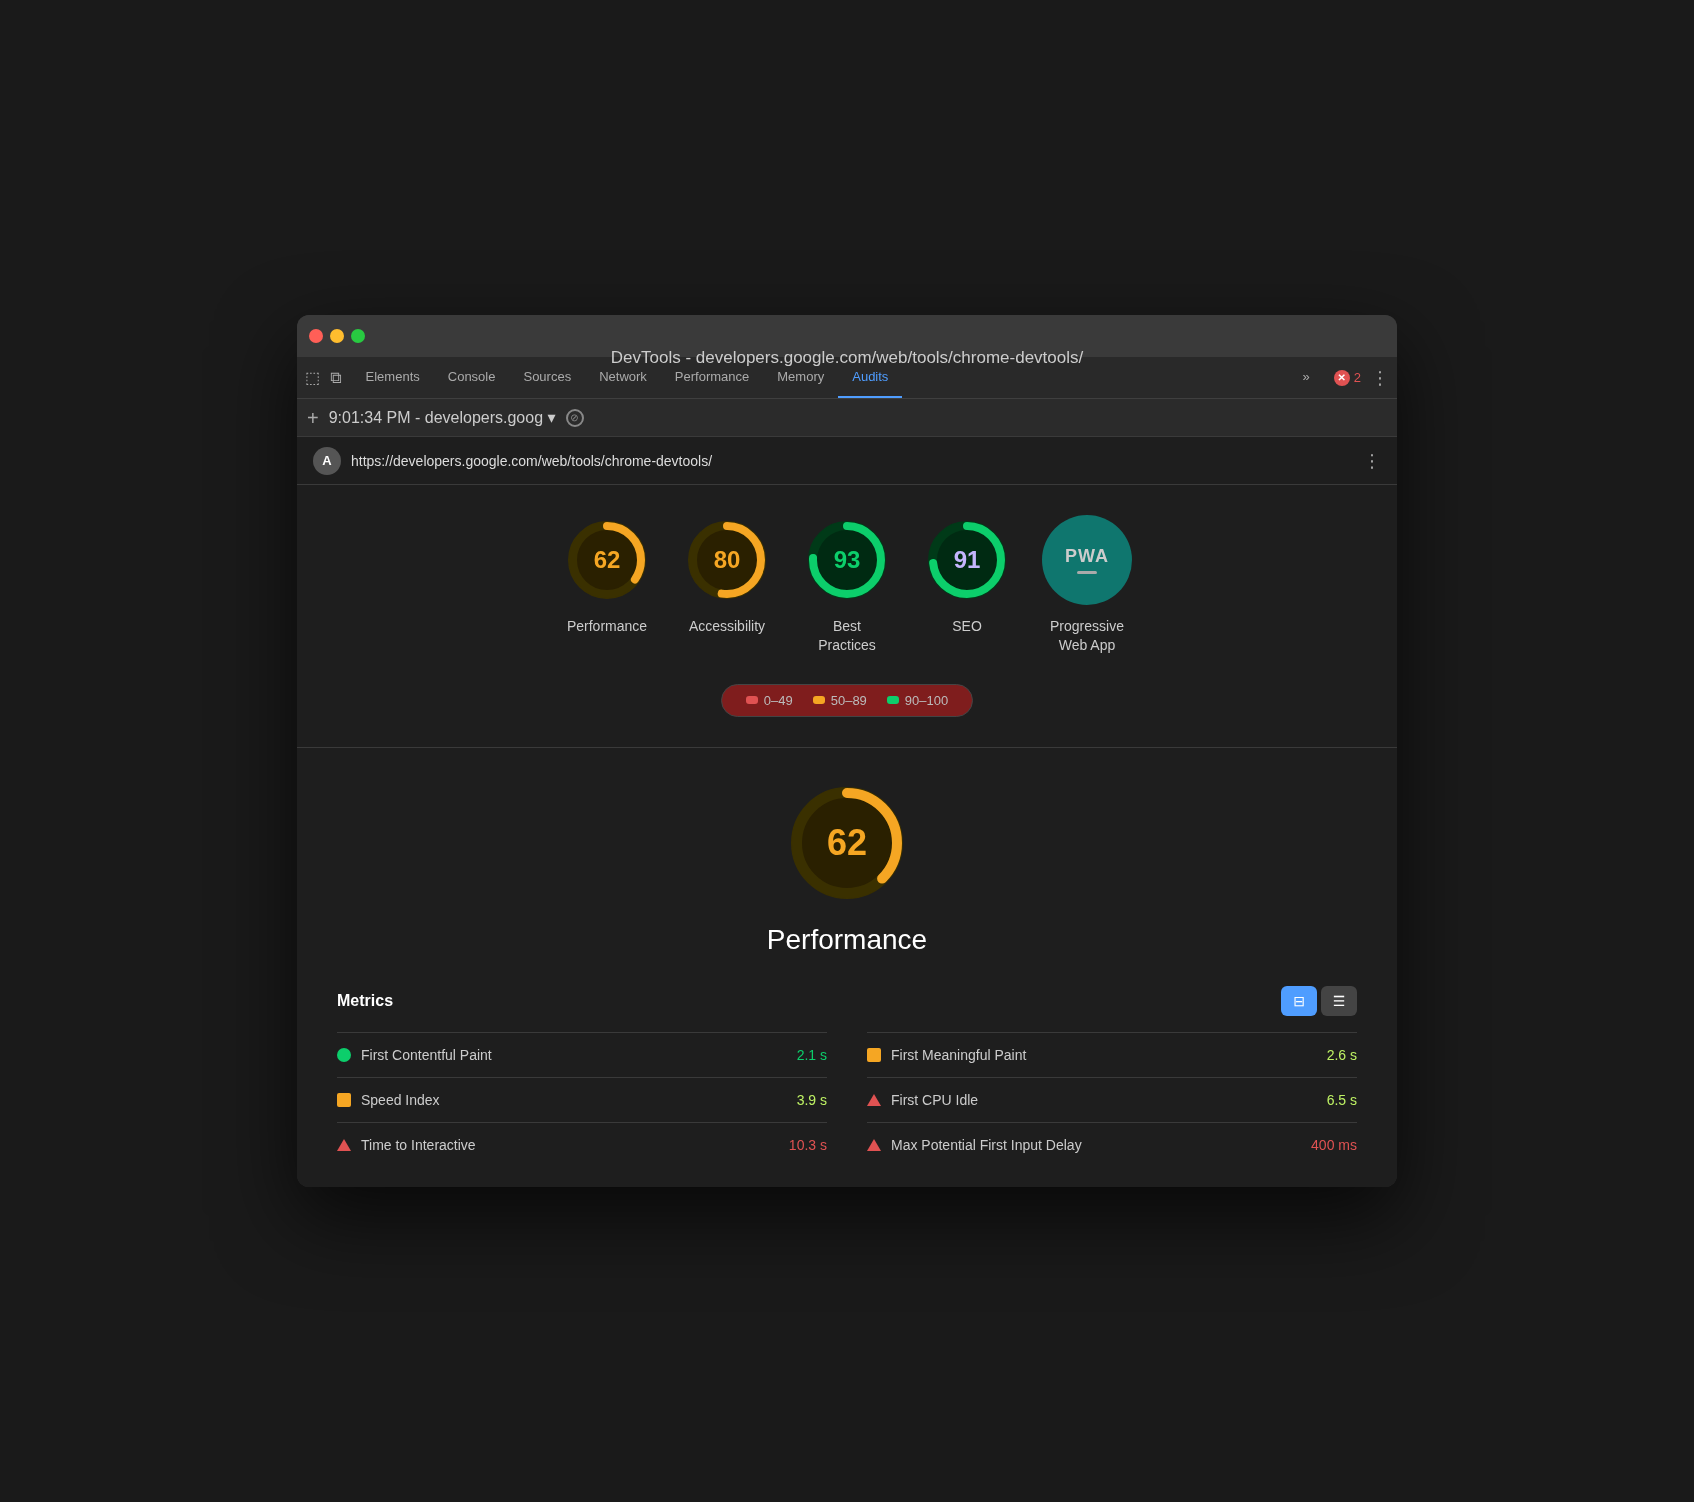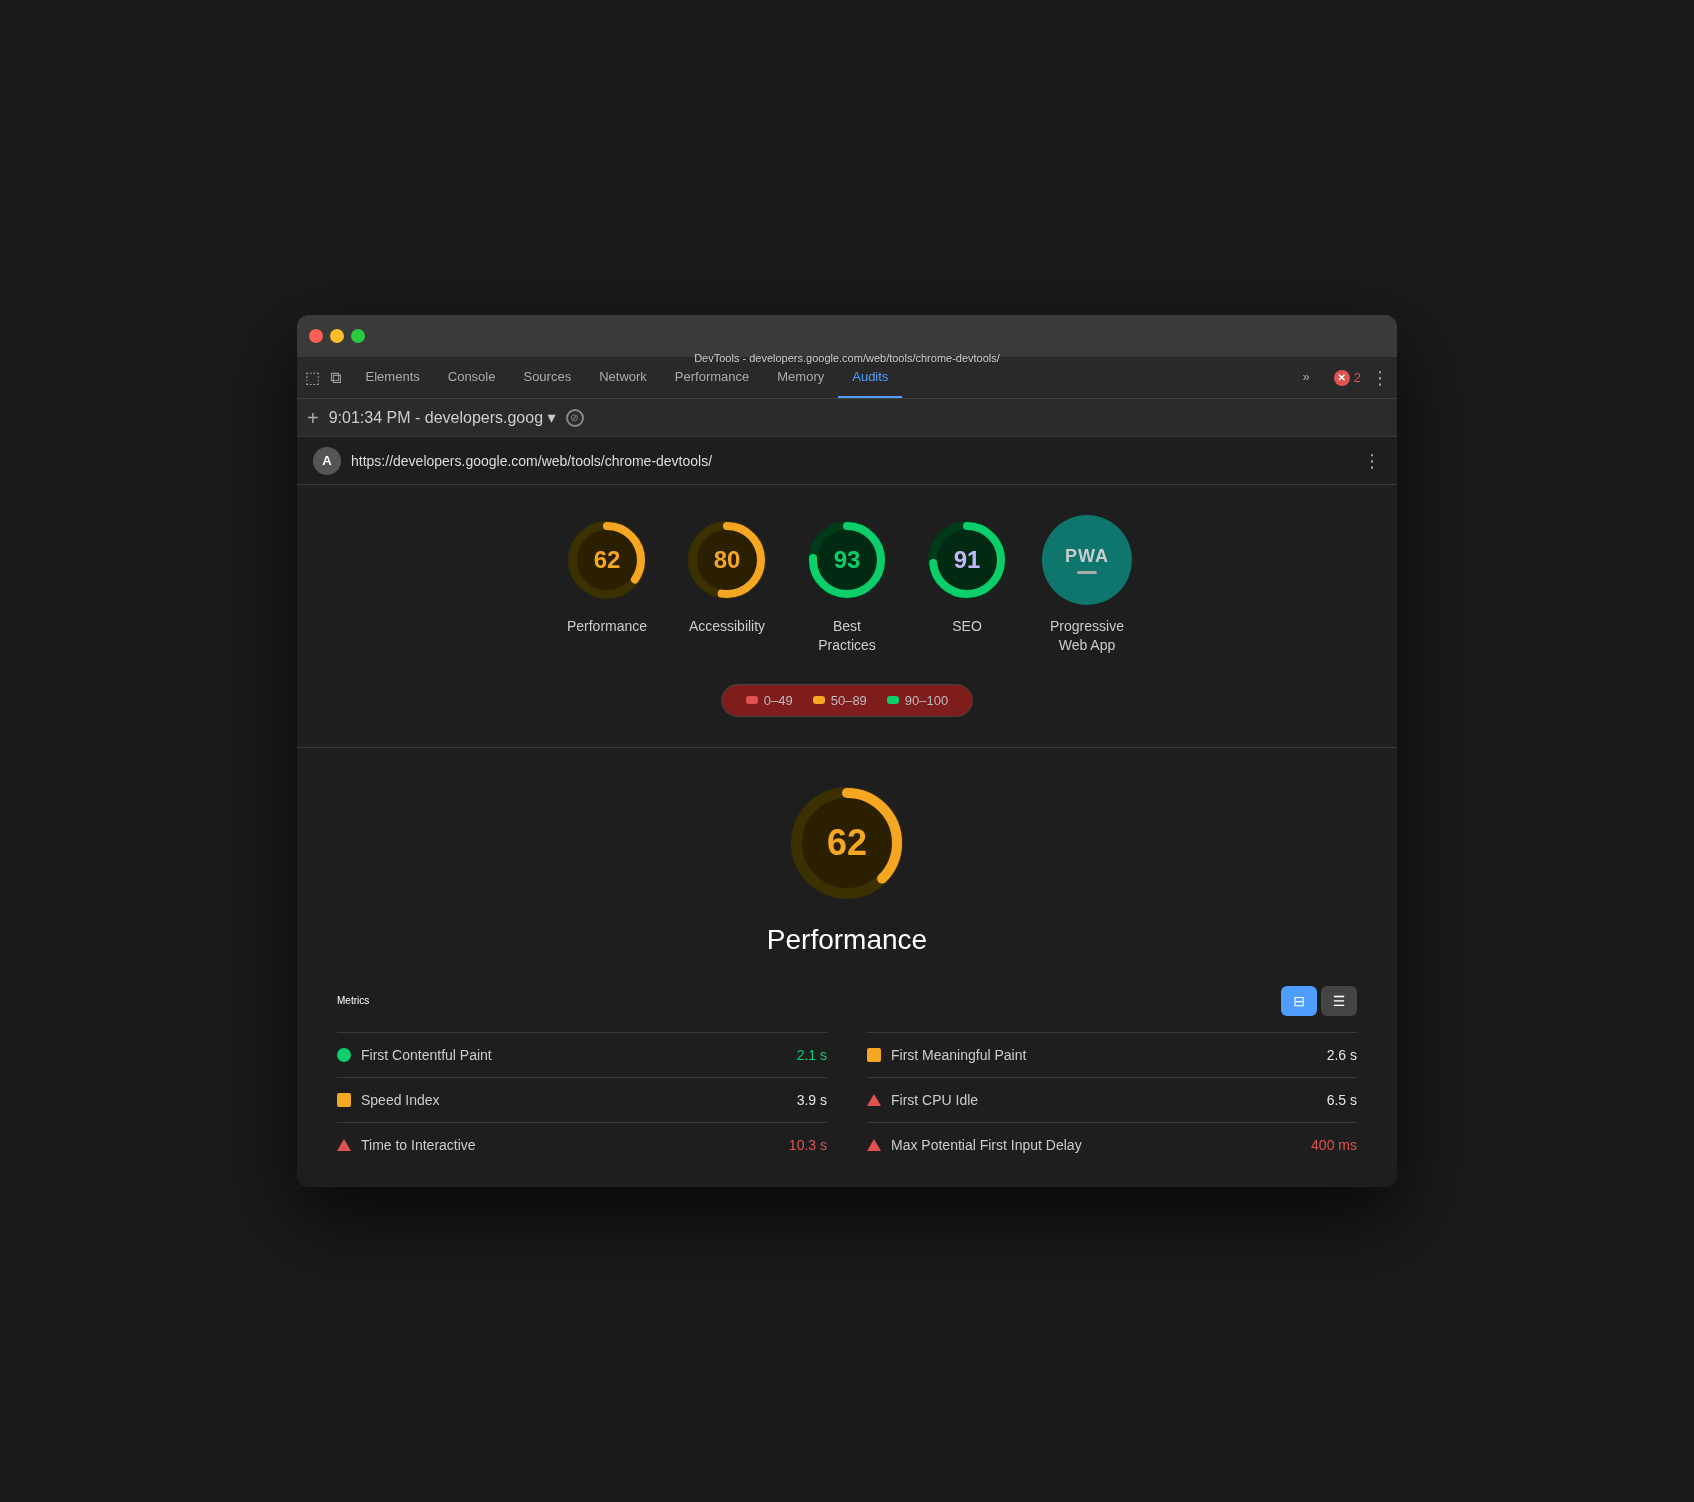--- a/index.html
+++ b/index.html
@@ -40,21 +40,21 @@
       border-radius: 50%;
     }
     .tl-red { background: #ff5f57; }
     .tl-yellow { background: #ffbd2e; }
     .tl-green { background: #28ca41; }
     .title-text {
       position: absolute;
       left: 50%;
       transform: translateX(-50%);
       color: #ccc;
-      font-size: 11px;
+      font-size: 17px;
       margin-top: 44px;
     }
 
     
     .devtools-tabs {
       background: #292929;
       height: 42px;
       display: flex;
       align-items: stretch;
       border-bottom: 1px solid #3f3f3f;
@@ -327,22 +327,22 @@
       padding: 0 20px;
     }
     .metrics-header {
       display: flex;
       align-items: center;
       justify-content: space-between;
       margin-bottom: 16px;
     }
     .metrics-title {
       color: #ffffff;
-      font-size: 10px;
-      font-weight: 400;
+      font-size: 16px;
+      font-weight: 700;
     }
     .view-toggle {
       display: flex;
       gap: 4px;
     }
     .toggle-btn {
       width: 36px;
       height: 30px;
       border-radius: 6px;
       border: none;
@@ -400,21 +400,21 @@
       color: #ccc;
       font-size: 14px;
     }
     .metric-value {
       font-size: 14px;
       font-weight: 500;
       min-width: 60px;
       text-align: right;
     }
     .metric-value.green { color: #0cce6b; }
-    .metric-value.orange { color: #e5e5e5; }
+    .metric-value.orange { color: #bef264; }
     .metric-value.red { color: #e05252; }
 
     .metrics-grid {
       display: grid;
       grid-template-columns: 1fr 1fr;
       gap: 8px 40px;
     }
   </style>
 </head>
 <body>

